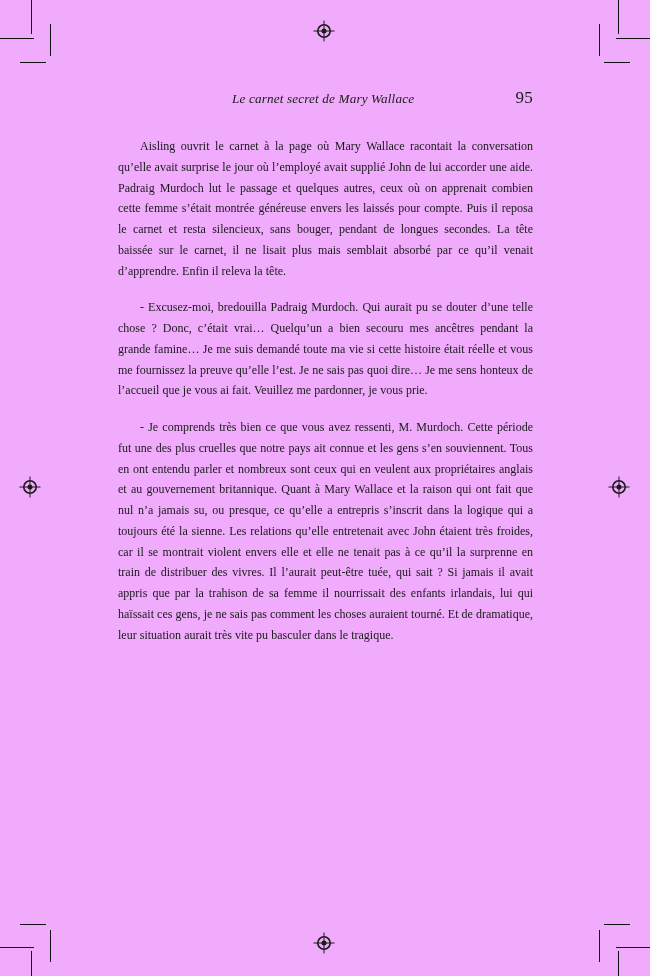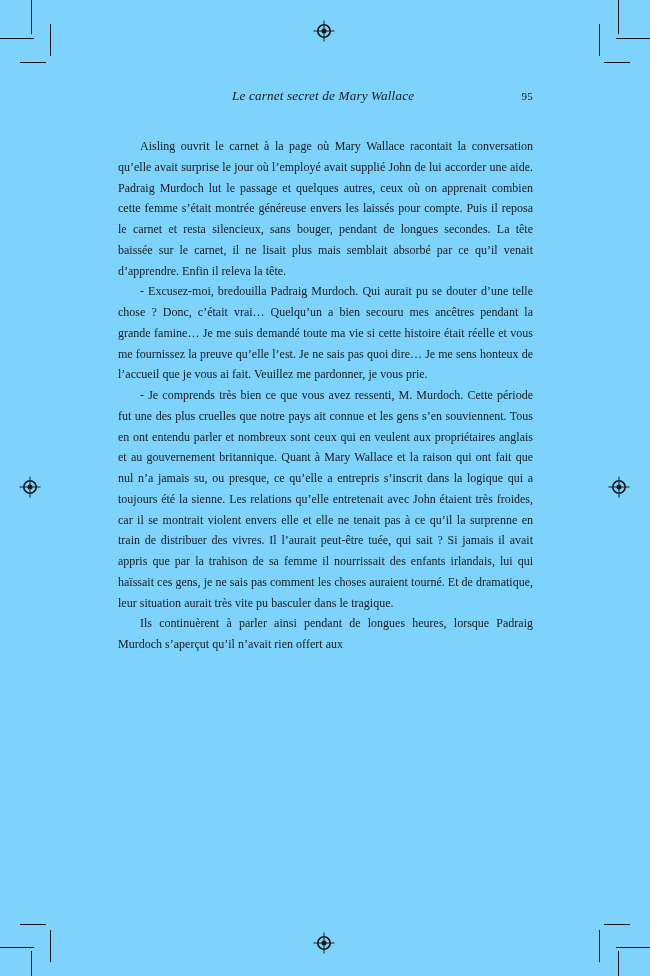--- a/index.html
+++ b/index.html
@@ -5,21 +5,21 @@
 <style>
   html, body {
     margin: 0;
     padding: 0;
     background: #ffffff;
   }
   .page {
     position: relative;
     width: 650px;
     height: 976px;
-    background: #7dd3fc;
+    background: #f0abfc;
     overflow: hidden;
     font-family: "Liberation Serif", "DejaVu Serif", serif;
     color: #1a1a1a;
     -webkit-font-smoothing: antialiased;
   }
 
   
   .mark {
     position: absolute;
     background: #111111;
@@ -47,21 +47,21 @@
   }
   .rh-title {
     font-style: italic;
     font-size: 13.2px;
     letter-spacing: 0.15px;
     color: #1a1a1a;
     white-space: nowrap;
     margin-left: 114px;
   }
   .rh-folio {
-    font-size: 11px;
+    font-size: 17px;
     color: #1a1a1a;
     font-variant-numeric: oldstyle-nums;
     letter-spacing: 0.3px;
   }
 
   
   .text-block {
     position: absolute;
     left: 118px;
     top: 136px;
@@ -72,21 +72,21 @@
     text-align: justify;
     text-justify: inter-word;
     font-size: 12px;
     line-height: 20.75px;
     text-indent: 22px;
     hyphens: none;
     color: #1a1a1a;
     word-spacing: 0.1px;
   }
   .text-block p + p {
-    margin-top: 0;
+    margin-top: 16px;
   }
 </style>
 </head>
 <body>
 
 <div class="page">
 
   <div class="mark v" style="left:31px; top:0px; height:34px;"></div>
   <div class="mark h" style="left:0px; top:38px; width:34px;"></div>
   <div class="mark v" style="left:50px; top:24px; height:32px;"></div>
@@ -145,16 +145,15 @@
 
   <div class="running-head">
     <span class="rh-title">Le carnet secret de Mary Wallace</span>
     <span class="rh-folio">95</span>
   </div>
 
   <div class="text-block">
     <p>Aisling ouvrit le carnet à la page où Mary Wallace racontait la conversation qu’elle avait surprise le jour où l’employé avait supplié John de lui accorder une aide. Padraig Murdoch lut le passage et quelques autres, ceux où on apprenait combien cette femme s’était montrée généreuse envers les laissés pour compte. Puis il reposa le carnet et resta silencieux, sans bouger, pendant de longues secondes. La tête baissée sur le carnet, il ne lisait plus mais semblait absorbé par ce qu’il venait d’apprendre. Enfin il releva la tête.</p>
     <p>- Excusez-moi, bredouilla Padraig Murdoch. Qui aurait pu se douter d’une telle chose ? Donc, c’était vrai… Quelqu’un a bien secouru mes ancêtres pendant la grande famine… Je me suis demandé toute ma vie si cette histoire était réelle et vous me fournissez la preuve qu’elle l’est. Je ne sais pas quoi dire… Je me sens honteux de l’accueil que je vous ai fait. Veuillez me pardonner, je vous prie.</p>
     <p>- Je comprends très bien ce que vous avez ressenti, M. Murdoch. Cette période fut une des plus cruelles que notre pays ait connue et les gens s’en souviennent. Tous en ont entendu parler et nombreux sont ceux qui en veulent aux propriétaires anglais et au gouvernement britannique. Quant à Mary Wallace et la raison qui ont fait que nul n’a jamais su, ou presque, ce qu’elle a entrepris s’inscrit dans la logique qui a toujours été la sienne. Les relations qu’elle entretenait avec John étaient très froides, car il se montrait violent envers elle et elle ne tenait pas à ce qu’il la surprenne en train de distribuer des vivres. Il l’aurait peut-être tuée, qui sait ? Si jamais il avait appris que par la trahison de sa femme il nourrissait des enfants irlandais, lui qui haïssait ces gens, je ne sais pas comment les choses auraient tourné. Et de dramatique, leur situation aurait très vite pu basculer dans le tragique.</p>
-    <p>Ils continuèrent à parler ainsi pendant de longues heures, lorsque Padraig Murdoch s’aperçut qu’il n’avait rien offert aux</p>
   </div>
 
 </div>
 
 </body></html>

